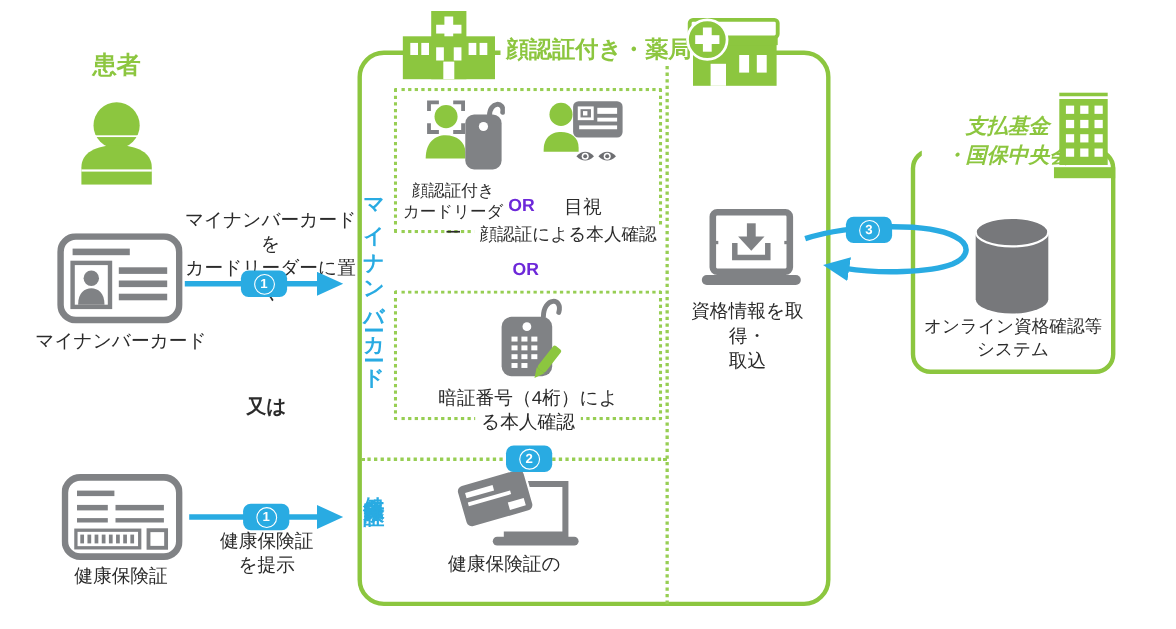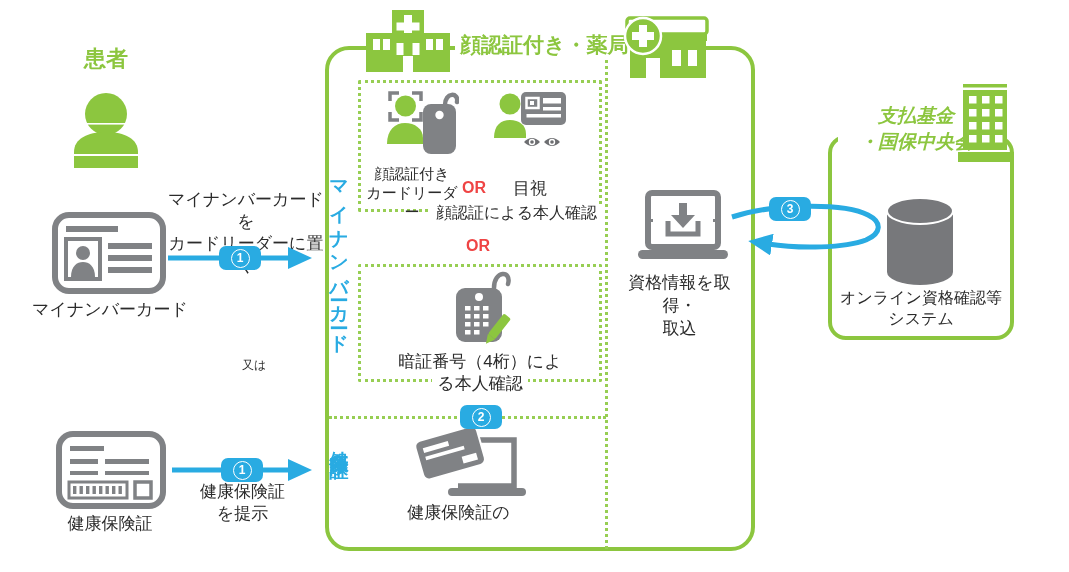--- a/index.html
+++ b/index.html
@@ -1,21 +1,21 @@
 <!DOCTYPE html>
 <html><head>
 <meta charset="utf-8">
 <style>
   html,body{margin:0;padding:0;background:#fff;}
   #canvas{position:relative;width:1069px;height:572px;background:#fff;overflow:hidden;
           font-family:"Liberation Sans","DejaVu Sans",sans-serif;color:#2b2b2b;}
   .abs{position:absolute;}
   .lbl{font-size:17px;line-height:22px;text-align:center;color:#2b2b2b;}
   .green-title{color:#8CC63F;font-weight:bold;}
-  .blue{color:#ef4444;}
+  .blue{color:#6d28d9;}
   .vtext{writing-mode:vertical-rl;text-orientation:mixed;font-weight:bold;color:#29ABE2;
          font-size:19px;letter-spacing:3px;line-height:22px;}
   .dottedbox{border:3px dotted #97CE53;border-radius:2px;}
   .badge{background:#29ABE2;border-radius:7px;width:42px;height:24px;display:flex;
          align-items:center;justify-content:center;z-index:6;}
   .badge .ring{width:17px;height:17px;border:1.6px solid #fff;border-radius:50%;
          color:#fff;font-size:12px;font-weight:bold;display:flex;align-items:center;
          justify-content:center;}
   .whitebg{background:#fff;padding:0 5px;}
   .z2{z-index:2;} .z3{z-index:3;}
@@ -74,21 +74,21 @@
   <div class="abs lbl" style="left:30px;top:299px;width:160px;">マイナンバーカード</div>
 
   <div class="abs lbl" style="left:160px;top:189px;width:172px;">
     <div>マイナンバーカードを</div>
     <div>カードリーダーに置く</div>
   </div>
   <div class="abs badge" style="left:219px;top:246px;">
     <span class="ring">1</span>
   </div>
 
-  <div class="abs" style="left:242px;top:357px;font-size:12px;">又は</div>
+  <div class="abs" style="left:224px;top:357px;font-size:18px;font-weight:bold;">又は</div>
 
   <div class="abs" style="left:56px;top:431px;">
     <svg width="110" height="78" viewBox="0 0 110 78">
       <rect x="3" y="3" width="104" height="72" rx="14" fill="#fff" stroke="#808285" stroke-width="6"></rect>
       <rect x="14" y="15" width="34" height="5" fill="#808285"></rect>
       <rect x="14" y="28" width="28" height="5" fill="#808285"></rect>
       <rect x="49" y="28" width="44" height="5" fill="#808285"></rect>
       <rect x="14" y="40" width="28" height="4" fill="#808285"></rect>
       <rect x="49" y="40" width="44" height="4" fill="#808285"></rect>
       <rect x="13" y="51" width="58" height="16" fill="none" stroke="#808285" stroke-width="3"></rect>

